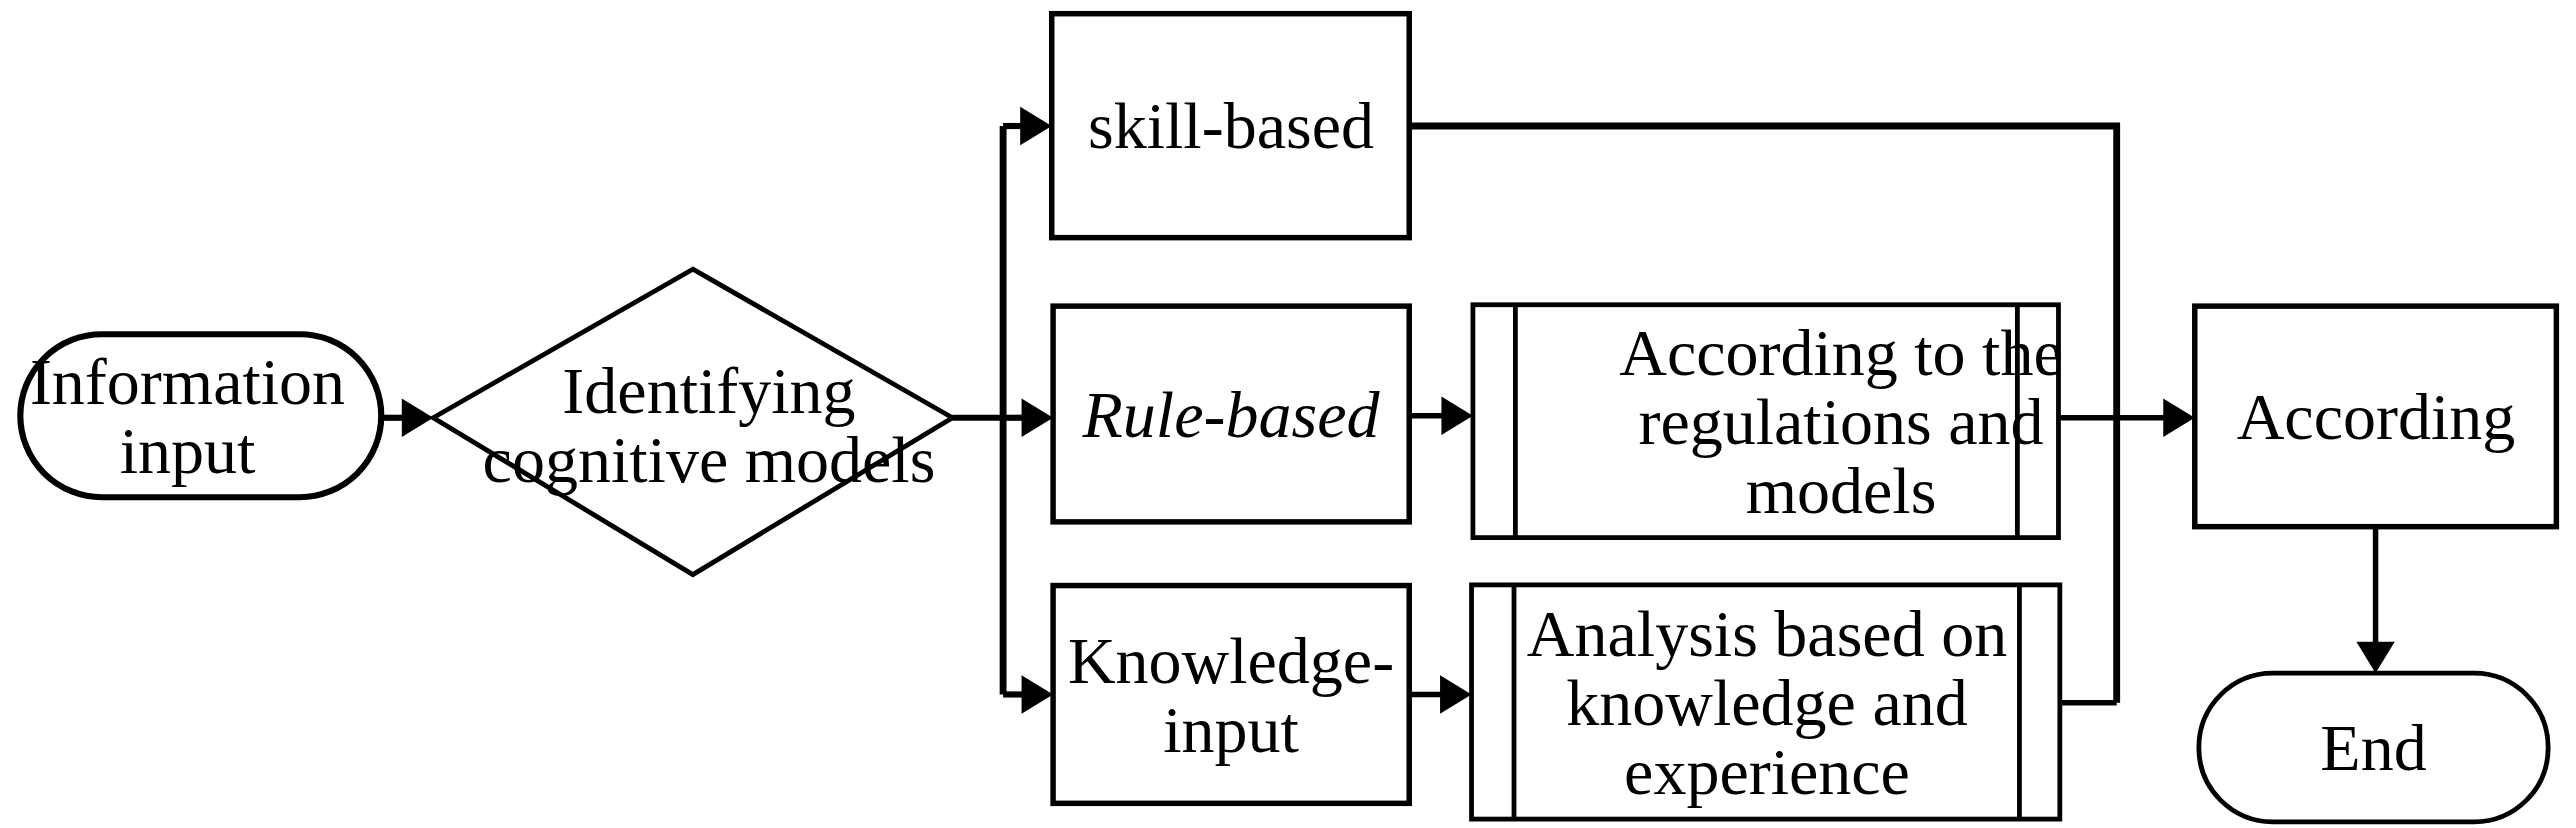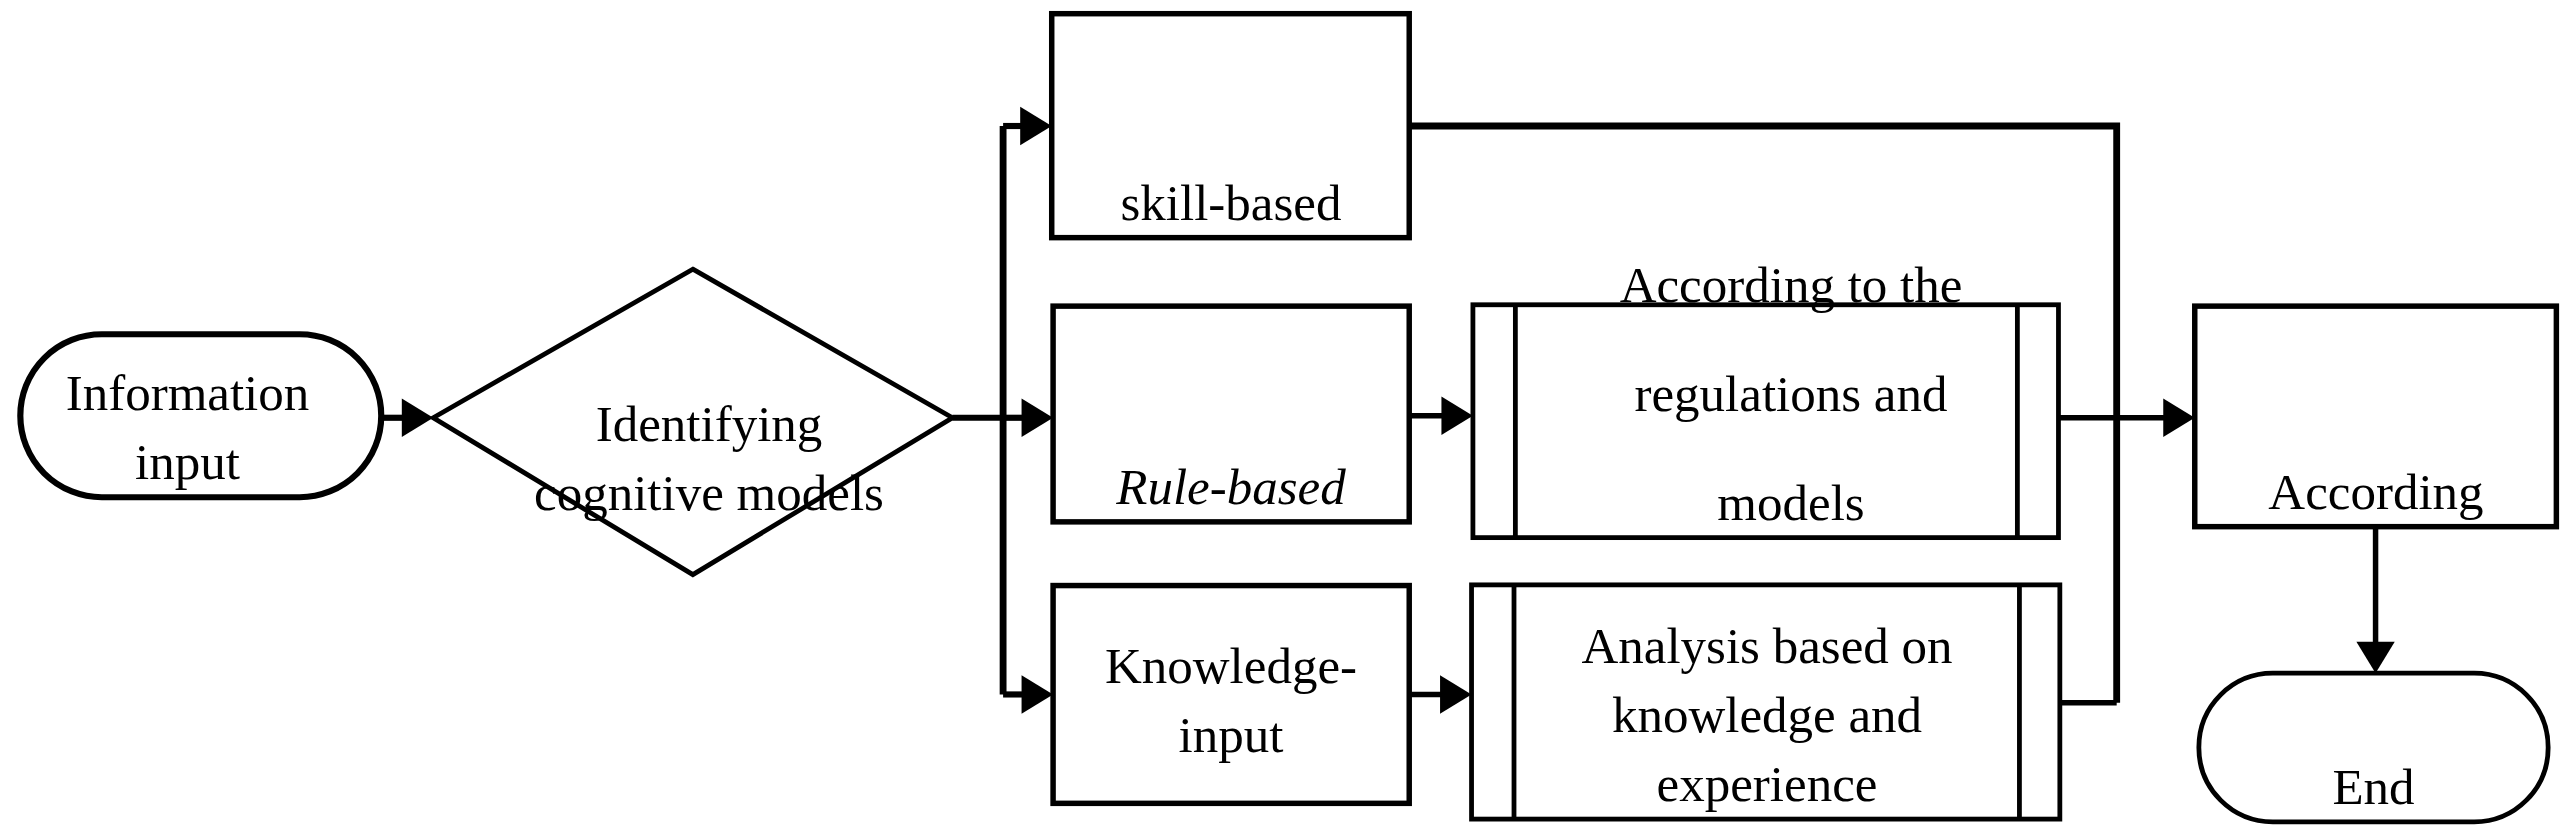--- a/index.html
+++ b/index.html
@@ -19,23 +19,23 @@
   .canvas svg {
     position: absolute;
     left: 0;
     top: 0;
   }
   .node-label {
     position: absolute;
     display: flex;
     flex-direction: column;
     align-items: center;
-    justify-content: flex-end;
+    justify-content: center;
     text-align: center;
-    font-size: 51px;
+    font-size: 66px;
     line-height: 69px;
     white-space: nowrap;
     color: #000000;
   }
   .node-label span { display: block; }
 </style>
 </head>
 <body>
 
 <div class="canvas">
@@ -113,26 +113,26 @@
   </div>
 
   <div class="node-label" style="left:1052px; top:13.7px; width:358px; height:224px;">
     <span>skill-based</span>
   </div>
 
   <div class="node-label" style="left:1053px; top:306px; width:356px; height:216px;font-style:italic;">
     <span>Rule-based</span>
   </div>
 
-  <div class="node-label" style="left:1053px; top:552px; width:356px; height:218px;">
+  <div class="node-label" style="left:1053px; top:586px; width:356px; height:218px;">
     <span>Knowledge-</span>
     <span>input</span>
   </div>
 
-  <div class="node-label" style="left:1540px; top:305px; width:502px; height:233px;gap:40px;">
+  <div class="node-label" style="left:1590px; top:305px; width:502px; height:233px;">
     <span>According to the</span>
     <span>regulations and</span>
     <span>models</span>
   </div>
 
   <div class="node-label" style="left:1514px; top:585px; width:506px; height:234px;">
     <span>Analysis based on</span>
     <span>knowledge and</span>
     <span>experience</span>
   </div>

